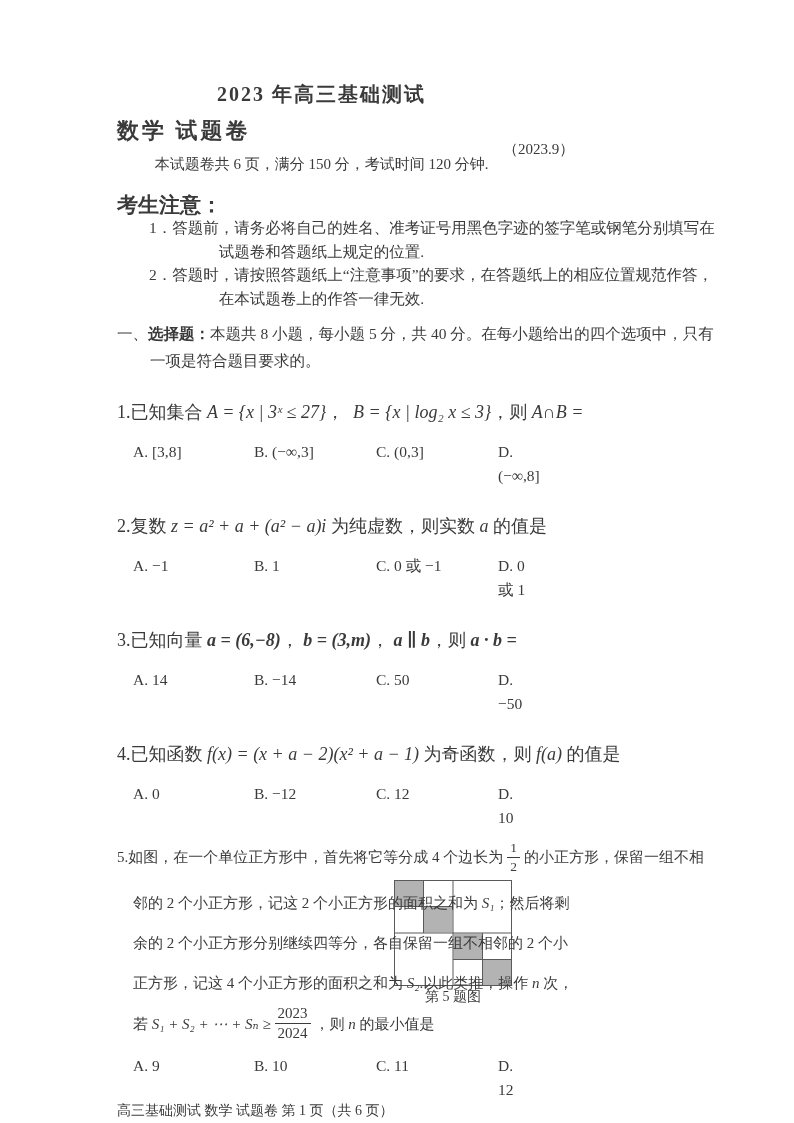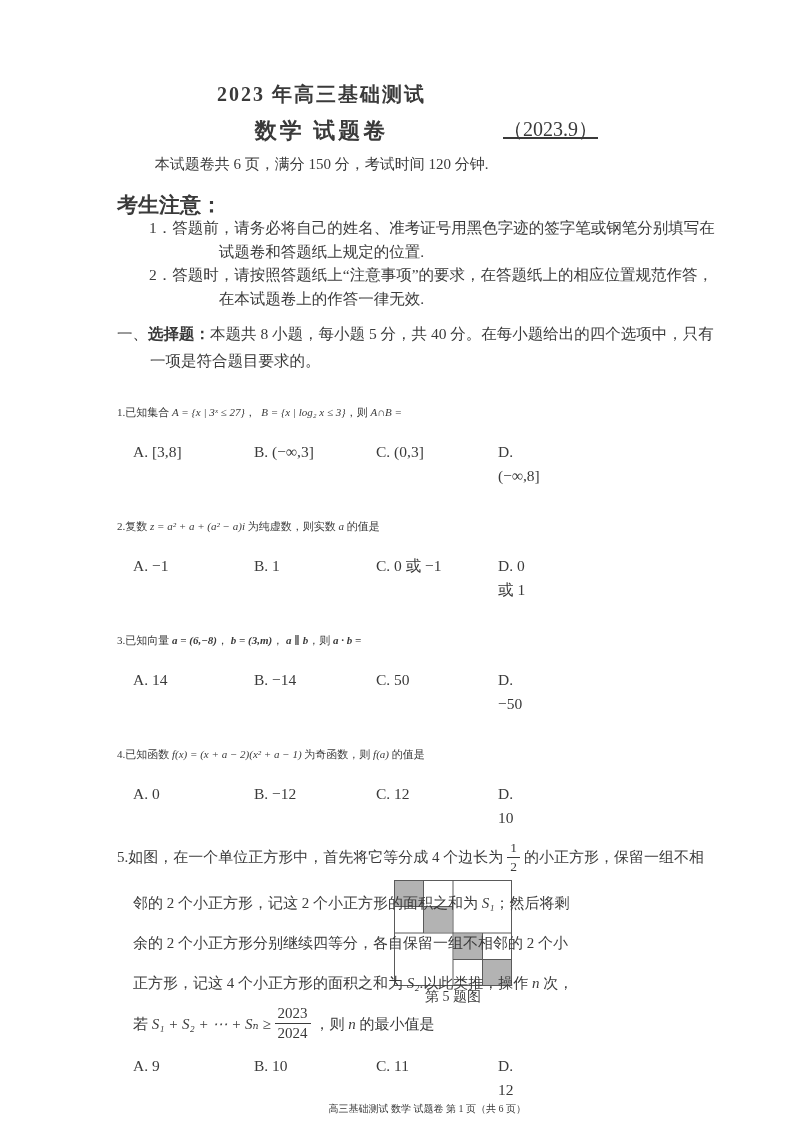--- a/index.html
+++ b/index.html
@@ -3,55 +3,55 @@
 <meta charset="utf-8">
 <style>
   html,body { margin:0; padding:0; }
   body {
     width:794px; height:1123px; background:#ffffff; overflow:hidden;
     font-family:"Liberation Serif","DejaVu Serif",serif; color:#3a3a3a;
   }
   .page { box-sizing:border-box; width:636px; height:1123px; padding:82px 110px 0 117px; position:relative; }
 
   .title { text-align:center; font-size:20px; font-weight:bold; letter-spacing:2px; margin:0; line-height:24px; }
-  .subtitle-row { position:relative; text-align:center; margin-top:10px; height:32px; }
+  .subtitle-row { position:relative; text-align:left; margin-top:10px; height:32px; }
   .subtitle { font-size:22px; font-weight:bold; letter-spacing:3px; }
-  .date-note { position:absolute; left:386px; top:0; font-size:20px; letter-spacing:0;text-decoration:underline; }
+  .date-note { position:absolute; left:386px; top:24px; font-size:15px; letter-spacing:0; }
   .meta { text-align:center; font-size:15px; margin-top:6px; line-height:20px; }
 
   .line { white-space:nowrap; }
   .notice-h { font-size:21px; font-weight:bold; margin-top:20px; line-height:22px; }
   .n-line { font-size:15.5px; line-height:23.5px;text-align:center; }
   .ind { text-indent:32px; }
 
   .sec { margin-top:10px; font-size:15.5px; line-height:27px; }
   .sec-b { font-weight:bold;text-align:right; }
   .sec-l2 { padding-left:33px; }
 
   .question { margin-top:14px; }
-  .stem { font-size:11px; line-height:28px; white-space:nowrap;margin-top:24px; }
+  .stem { font-size:18px; line-height:28px; white-space:nowrap;margin-top:24px; }
   .m { font-style:italic; }
   .mb { font-style:italic; font-weight:bold; }
   .opts { display:grid; grid-template-columns:121px 122px 122px auto; padding-left:16px; margin-top:14px; font-size:15.5px; line-height:24px; }
 
   .q5 { margin-top:12px; font-size:15px; }
   .q5-fig { float:right; width:118px; margin:4px 14px 0 6px; }
   .q5-fig svg { display:block; }
   .fig-cap { text-align:center; font-size:14px; margin-top:2px; white-space:nowrap; }
   .q5-line { line-height:26px; margin-top:14px; padding-left:16px; white-space:nowrap; }
   .q5-line.first { padding-left:0; margin-top:0; line-height:30px; }
   .q5-line.tall { margin-top:6px; line-height:44px; }
   .frac { display:inline-block; vertical-align:middle; text-align:center; line-height:1.15; margin:0 4px; position:relative; top:-2px; }
   .frac .fnum { display:block; padding:0 3px 1px; border-bottom:1px solid #3a3a3a; }
   .frac .fden { display:block; padding:1px 3px 0; }
   .frac-half { font-size:13.5px; }
   .frac-big { font-size:15px; }
   .q5 .opts { margin-top:8px; }
 
-  .footer { text-align:right; font-size:10px; margin-top:0; clear:both; white-space:nowrap; }
+  .footer { text-align:left; font-size:14px; margin-top:0; clear:both; white-space:nowrap; }
 </style>
 </head>
 <body>
 
 <div class="page">
 
   <div class="title">2023 年高三基础测试</div>
 
   <div class="subtitle-row">
     <span class="subtitle">数学 试题卷</span>

